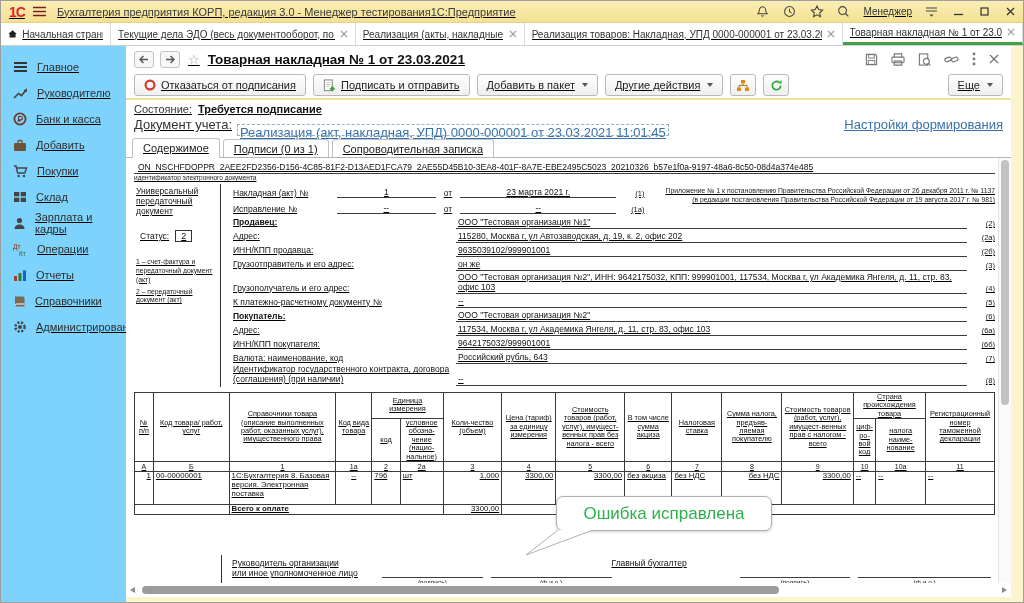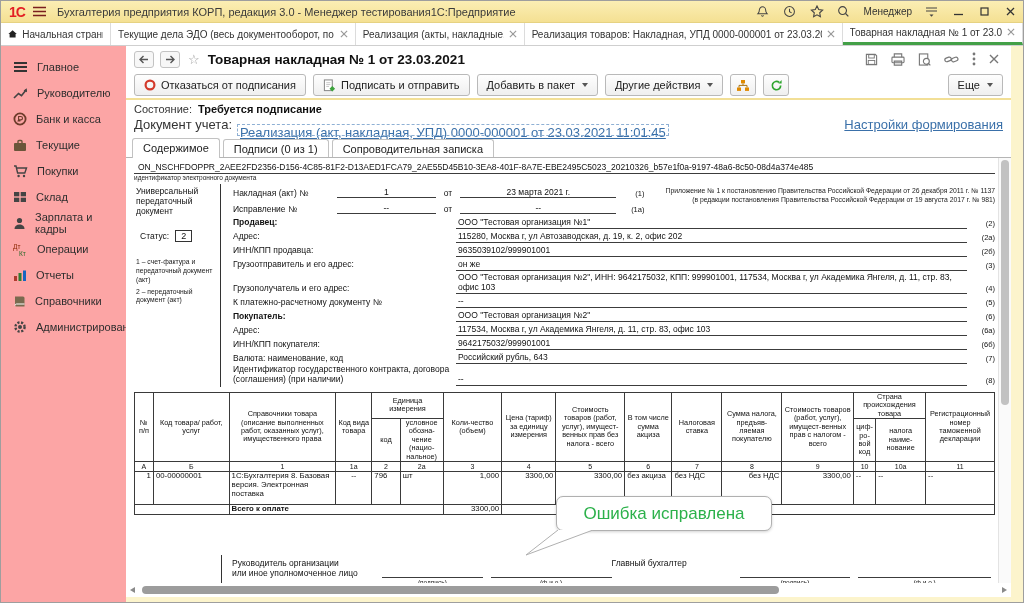--- a/index.html
+++ b/index.html
@@ -1,39 +1,39 @@
 <!DOCTYPE html>
 <html><head>
 <meta charset="utf-8">
 <style>
   * { box-sizing: border-box; margin: 0; padding: 0; }
   html,body { width:1024px; height:603px; overflow:hidden; }
   body { font-family:"Liberation Sans","DejaVu Sans",sans-serif; background:#fcf4cc; }
-  .app { width:1024px; height:603px; position:relative; border:1px solid #9e9e9e; overflow:hidden; background:#fcf4cc;}
+  .app { width:1024px; height:603px; position:relative; border:1px solid #9e9e9e; overflow:hidden; background:#fcf4cc;text-decoration:underline;}
 
   
   .titlebar { height:22px; background:linear-gradient(#fbeeb4,#f4e093); display:flex; align-items:center; border-bottom:1px solid #e6d282; padding:0 6px; }
   .logo1c { color:#e31e24; font-weight:bold; font-size:14px; margin:0 8px 0 2px; letter-spacing:-1px;}
   .tb-burger { width:14px; margin-right:10px; }
   .tb-title { font-size:11px; color:#3a3a3a; white-space:nowrap; overflow:hidden; }
   .tb-right { margin-left:auto; display:flex; align-items:center; gap:12px; }
   .tb-ic { width:15px; height:15px; display:flex; align-items:center; justify-content:center; cursor:pointer;}
   .tb-user { font-size:10px; color:#333; }
   .winbtn { width:14px; height:14px; display:flex; align-items:center; justify-content:center; cursor:pointer;}
 
   
   .tabbar { height:23px; background:#fff; display:flex; border-bottom:1px solid #cfcfcf; }
   .tab { display:flex; align-items:center; gap:5px; padding:0 7px; font-size:10px; color:#333; border-right:1px solid #dcdcdc; white-space:nowrap; overflow:hidden; cursor:pointer; position:relative; flex-shrink:1; min-width:0;}
   .tab.active { border-bottom:3px solid #43a047; }
   .tab .lbl { overflow:hidden; text-overflow:clip; }
   .tab-x { flex-shrink:0; opacity:.75;}
 
   
   .main { display:flex; height:558px; background:#fcf4cc; }
-  .sidebar { width:125px; background:#fca5a5; padding-top:8px; flex-shrink:0; }
+  .sidebar { width:125px; background:#7dd3fc; padding-top:8px; flex-shrink:0; }
   .sb-item { height:26px; display:flex; align-items:center; font-size:11px; color:#2e2e2e; cursor:pointer; padding-left:12px; gap:9px;}
   .sb-item svg { flex-shrink:0; }
   .content { width:885px; height:551px; background:#fff; display:flex; flex-direction:column; }
 
   
   .nav-row { height:26px; display:flex; align-items:center; padding:0 8px; gap:6px; }
   .navbtn { width:20px; height:17px; border:1px solid #c3c3c3; border-radius:3px; background:#f7f7f7; display:flex; align-items:center; justify-content:center; cursor:pointer;}
   .fav-star { color:#9a9a9a; font-size:13px; margin:0 2px; cursor:pointer;}
   .page-title { font-size:13.5px; font-weight:bold; color:#111; white-space:nowrap;}
   .nav-icons { margin-left:auto; display:flex; align-items:center; gap:13px; padding-right:4px;}
@@ -240,21 +240,21 @@
             <circle cx="7" cy="7" r="5.6" fill="none" stroke="#6d3b2a" stroke-width="1.8"></circle>
             <path d="M5.6 4.5h2.2a1.7 1.7 0 0 1 0 3.4H5.6zM5.6 4.5v5M4.4 9h3" stroke="#6d3b2a" stroke-width="1.1" fill="none"></path>
           </svg>
         <span>Банк и касса</span>
       </div>
       <div class="sb-item">
         <svg width="14" height="13" viewBox="0 0 14 13">
             <rect x="1" y="4" width="12" height="8" rx="1" fill="#6b553a"></rect>
             <path d="M5 4V2.5A1 1 0 0 1 6 1.5h2a1 1 0 0 1 1 1V4" fill="none" stroke="#6b553a" stroke-width="1.4"></path>
           </svg>
-        <span>Текущие</span>
+        <span>Добавить</span>
       </div>
       <div class="sb-item">
         <svg width="15" height="13" viewBox="0 0 15 13">
             <path d="M1 1h2l1.6 7h7.2l1.7-5H4" fill="none" stroke="#444" stroke-width="1.4"></path>
             <circle cx="5.6" cy="11" r="1.2" fill="#444"></circle>
             <circle cx="11" cy="11" r="1.2" fill="#444"></circle>
           </svg>
         <span>Покупки</span>
       </div>
       <div class="sb-item">

